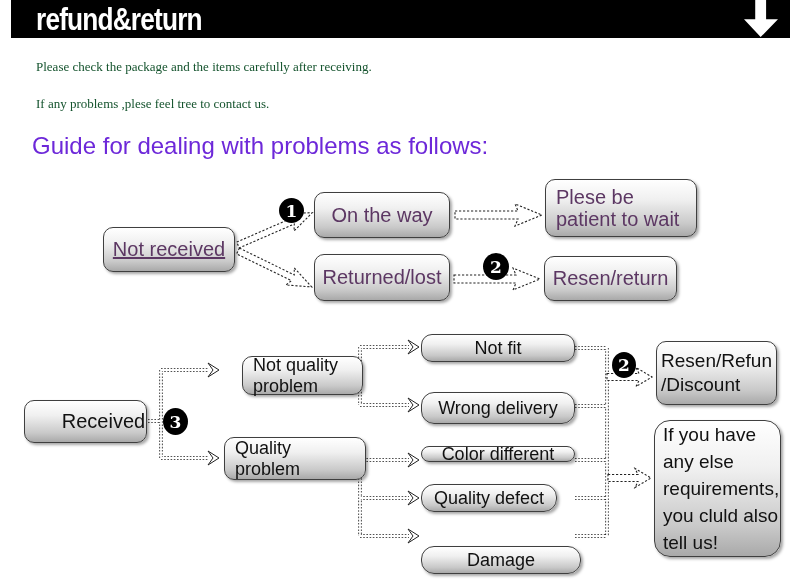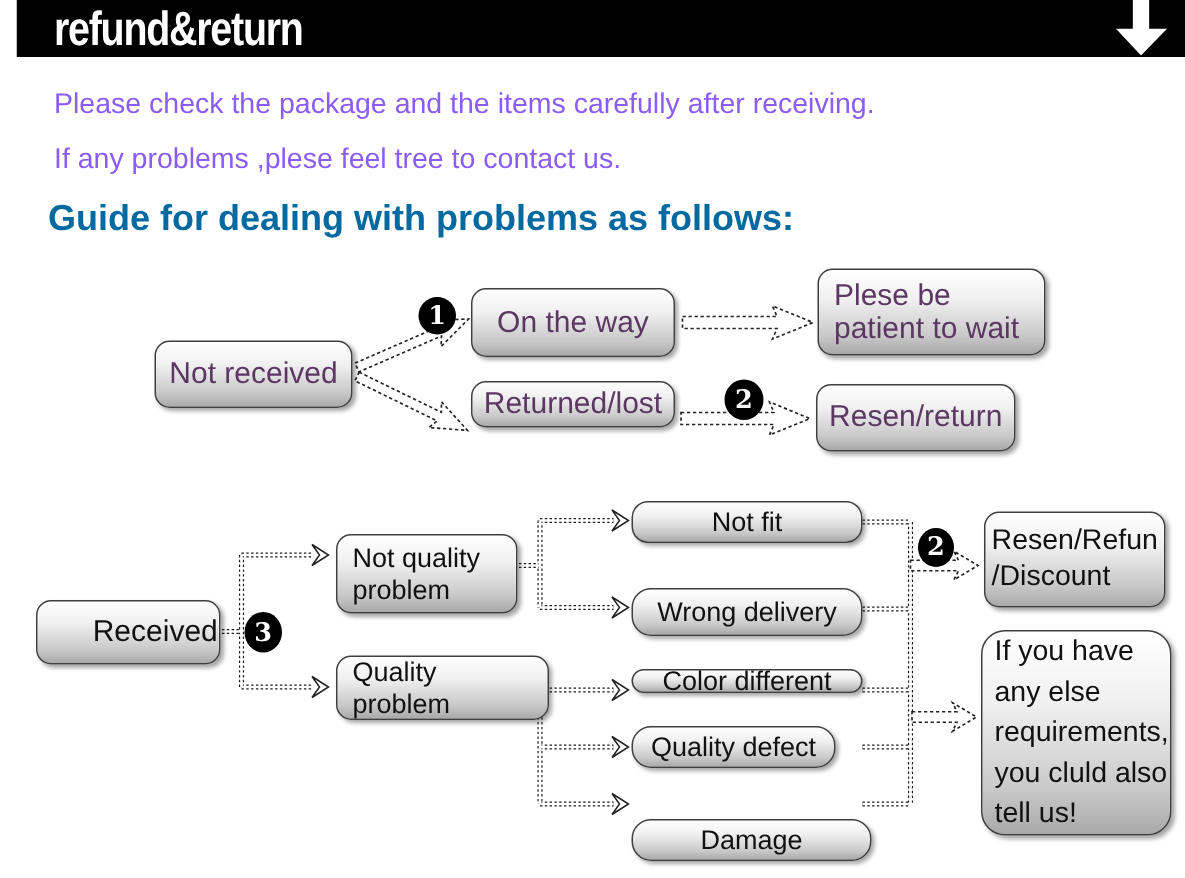--- a/index.html
+++ b/index.html
@@ -5,23 +5,23 @@
   html,body{margin:0;padding:0;background:#fff;}
   .page{position:relative;width:790px;height:585px;background:#fff;overflow:hidden;
         font-family:"Liberation Sans",sans-serif;margin-left:11px;}
   
   .header{position:absolute;left:0;top:0;width:790px;height:38px;background:#000;}
   .title{position:absolute;left:25px;top:1px;color:#fff;font-weight:700;font-size:32px;
          letter-spacing:-1px;transform:scaleX(0.82);transform-origin:left center;white-space:nowrap;}
   .down-arrow{position:absolute;left:733px;top:0;width:34px;height:37px;background:#fff;
          clip-path:polygon(33% 0,65% 0,65% 52%,100% 52%,49% 100%,0 52%,33% 52%);}
   
-  .intro{position:absolute;left:25px;color:#8b5cf6;font-size:19px;white-space:nowrap;}
+  .intro{position:absolute;left:25px;color:#14532d;font-size:13px;white-space:nowrap;font-family:Liberation Serif, serif;}
   .l1{top:59px;} .l2{top:96px;}
-  .guide{position:absolute;left:21px;top:132px;color:#0369a1;font-weight:700;font-size:24px;white-space:nowrap;}
+  .guide{position:absolute;left:21px;top:132px;color:#6d28d9;font-weight:400;font-size:24px;white-space:nowrap;}
   
   .fbox{position:absolute;box-sizing:border-box;z-index:2;
         border:1.5px solid #3f3f3f;border-radius:10px;
         background:linear-gradient(180deg,#ffffff 0%,#f0f0f0 35%,#c9c9c9 78%,#a9a9a9 100%);
         box-shadow:2px 2px 3px rgba(0,0,0,0.35);
         display:flex;align-items:center;justify-content:center;
         color:#111;font-size:18px;line-height:1.12;}
   .purple{color:#5c3763;font-size:20px;}
   .ml{white-space:pre-line;}
   .la{justify-content:flex-start;text-align:left;padding-left:10px;}
@@ -83,29 +83,29 @@
       <polygon class="harrow" points="0,-4 62,-4 59,-11 86,0 59,11 62,4 0,4"></polygon>
     </g>
     <g transform="translate(596,377)">
       <polygon class="harrow" points="0,-3.5 32,-3.5 29,-9.5 45,0 29,9.5 32,3.5 0,3.5"></polygon>
     </g>
     <g transform="translate(597,478)">
       <polygon class="harrow" points="0,-3.5 30,-3.5 27,-9.5 43,0 27,9.5 30,3.5 0,3.5"></polygon>
     </g>
   </svg>
 
-  <div class="fbox purple" style="left:92px;top:227px;width:132px;height:45px;">Not received</div>
+  <div class="fbox purple" style="left:92px;top:227px;width:132px;height:45px;text-decoration:underline;">Not received</div>
   <div class="fbox purple" style="left:303px;top:192px;width:136px;height:46px;">On the way</div>
-  <div class="fbox purple" style="left:303px;top:254px;width:136px;height:31px;">Returned/lost</div>
+  <div class="fbox purple" style="left:303px;top:254px;width:136px;height:47px;">Returned/lost</div>
   <div class="fbox purple ml la" style="left:534px;top:179px;width:152px;height:58px;">Plese be
 patient to wait</div>
   <div class="fbox purple" style="left:533px;top:256px;width:133px;height:45px;">Resen/return</div>
 
   <div class="fbox" style="left:13px;top:400px;width:123px;height:43px;font-size:20px;padding-left:36px;">Received</div>
-  <div class="fbox ml la" style="left:213px;top:356px;width:121px;height:53px;">Not quality
+  <div class="fbox ml la" style="left:231px;top:356px;width:121px;height:39px;">Not quality
 problem</div>
   <div class="fbox ml la" style="left:213px;top:437px;width:142px;height:43px;">Quality
  problem</div>
   <div class="fbox r13" style="left:410px;top:334px;width:154px;height:28px;border-radius:11px;">Not fit</div>
   <div class="fbox r13" style="left:410px;top:392px;width:154px;height:32px;">Wrong delivery</div>
   <div class="fbox r13" style="left:410px;top:446px;width:154px;height:16px;">Color different</div>
   <div class="fbox r13" style="left:410px;top:484px;width:136px;height:28px;">Quality defect</div>
   <div class="fbox r13" style="left:410px;top:546px;width:160px;height:28px;">Damage</div>
   <div class="fbox ml" style="left:645px;top:341px;width:121px;height:64px;font-size:19px;line-height:1.25;">Resen/Refun
 /Discount</div>

